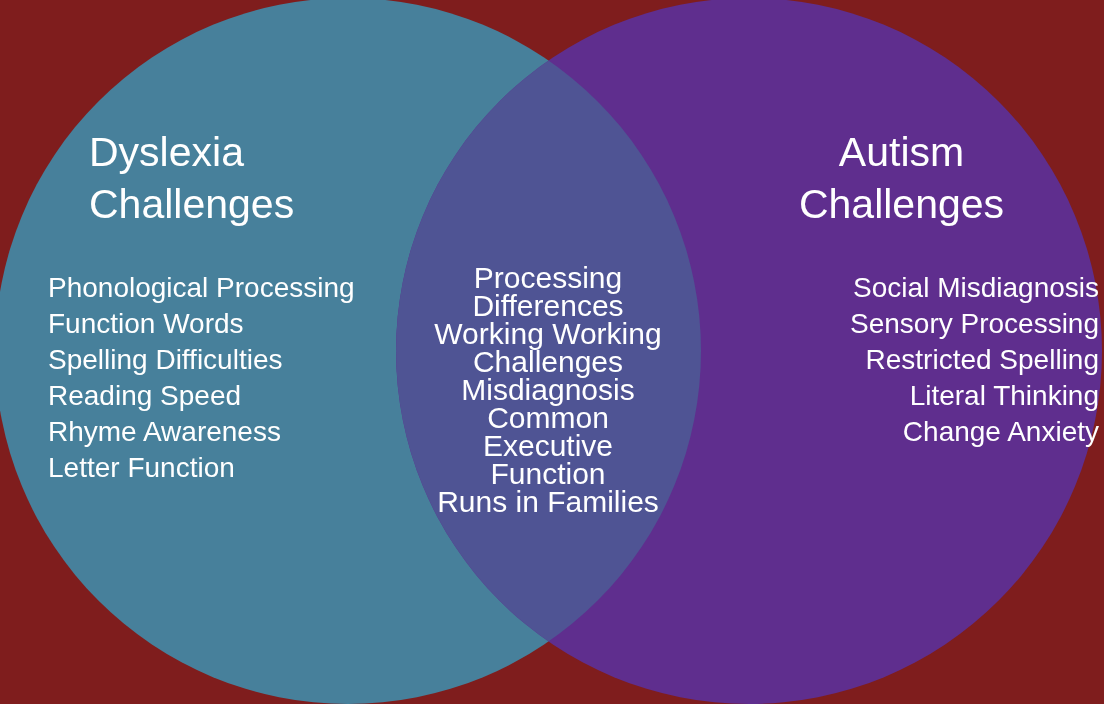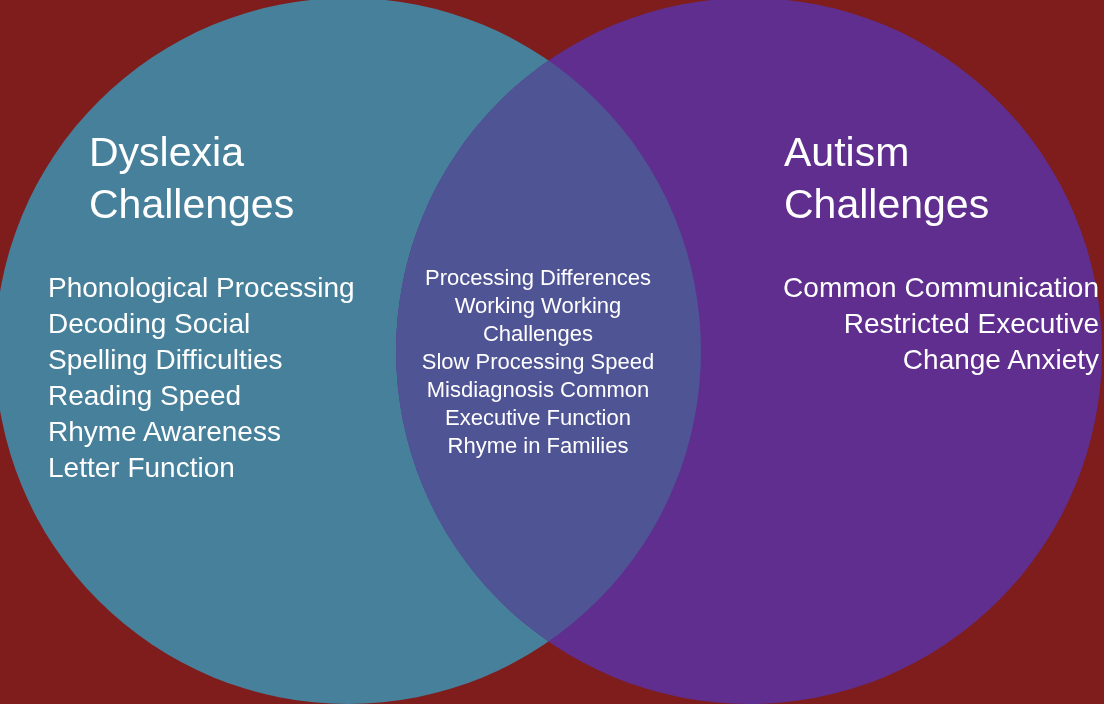--- a/index.html
+++ b/index.html
@@ -28,34 +28,34 @@
     -webkit-font-smoothing: antialiased;
   }
   .circle-title {
     font-size: 41px;
     line-height: 52px;
     font-weight: 400;
     top: 126px;
     width: 235px;
   }
   .title-left  { left: 89px;  text-align: left; }
-  .title-right { left: 784px; text-align: left; }
+  .title-right { left: 784px; text-align: center; }
   .item-list {
     top: 270px;
     font-size: 28px;
     line-height: 36px;
     font-weight: 400;
   }
   .list-left  { left: 48px;  text-align: left;  width: 360px; }
   .list-right { right: 49px; text-align: right; width: 360px; }
   .overlap-list {
     top: 264px;
-    left: 413px;
+    left: 423px;
     width: 250px;
-    font-size: 22px;
+    font-size: 30px;
     line-height: 28px;
     text-align: center;
     font-weight: 400;
   }
   .list-item { white-space: normal; }
 </style>
 </head>
 <body>
 
 <div class="stage">
@@ -70,35 +70,36 @@
     <circle cx="749" cy="351" r="353" fill="#5F2E8E"></circle>
     <circle cx="749" cy="351" r="353" clip-path="url(#clip-left-circle)" fill="#4F5494"></circle>
   </svg>
 
   <div class="overlay circle-title title-left">Dyslexia Challenges</div>
 
   <div class="overlay circle-title title-right">Autism Challenges</div>
 
   <div class="overlay item-list list-left">
     <div class="list-item">Phonological Processing</div>
-    <div class="list-item">Decoding Social</div>
+    <div class="list-item">Function Words</div>
     <div class="list-item">Spelling Difficulties</div>
     <div class="list-item">Reading Speed</div>
     <div class="list-item">Rhyme Awareness</div>
     <div class="list-item">Letter Function</div>
   </div>
 
   <div class="overlay overlap-list">
     <div class="list-item">Processing Differences</div>
     <div class="list-item">Working Working Challenges</div>
-    <div class="list-item">Slow Processing Speed</div>
     <div class="list-item">Misdiagnosis Common</div>
     <div class="list-item">Executive Function</div>
-    <div class="list-item">Rhyme in Families</div>
+    <div class="list-item">Runs in Families</div>
   </div>
 
   <div class="overlay item-list list-right">
-    <div class="list-item">Common Communication</div>
-    <div class="list-item">Restricted Executive</div>
+    <div class="list-item">Social Misdiagnosis</div>
+    <div class="list-item">Sensory Processing</div>
+    <div class="list-item">Restricted Spelling</div>
+    <div class="list-item">Literal Thinking</div>
     <div class="list-item">Change Anxiety</div>
   </div>
 
 </div>
 
 </body></html>

